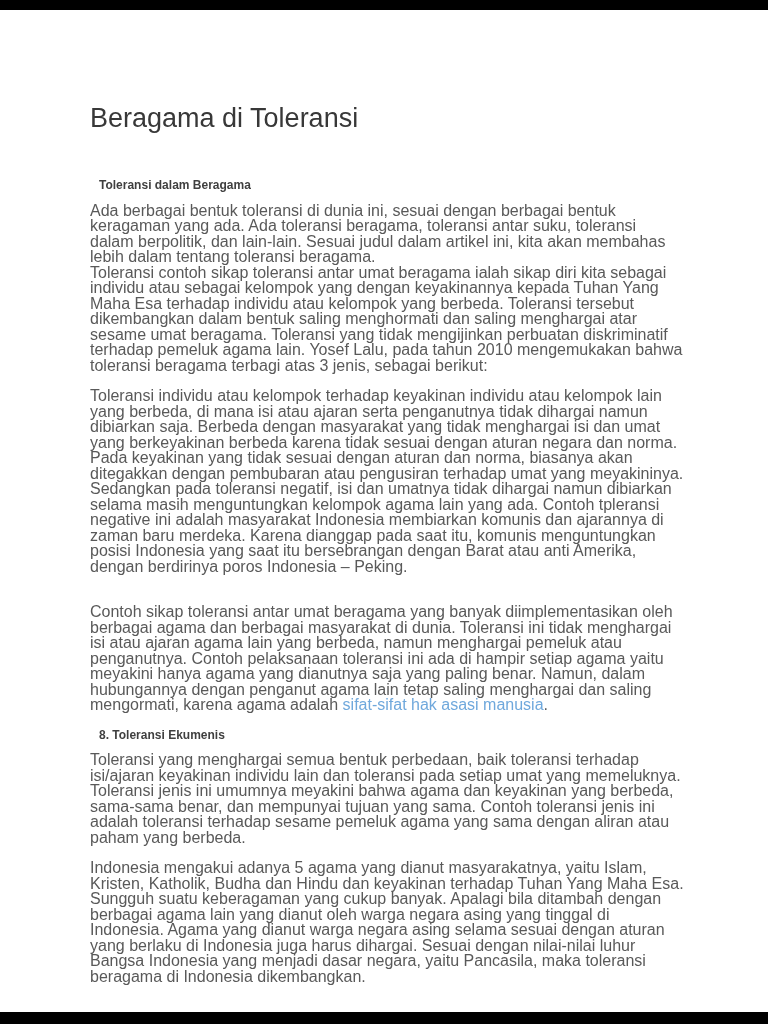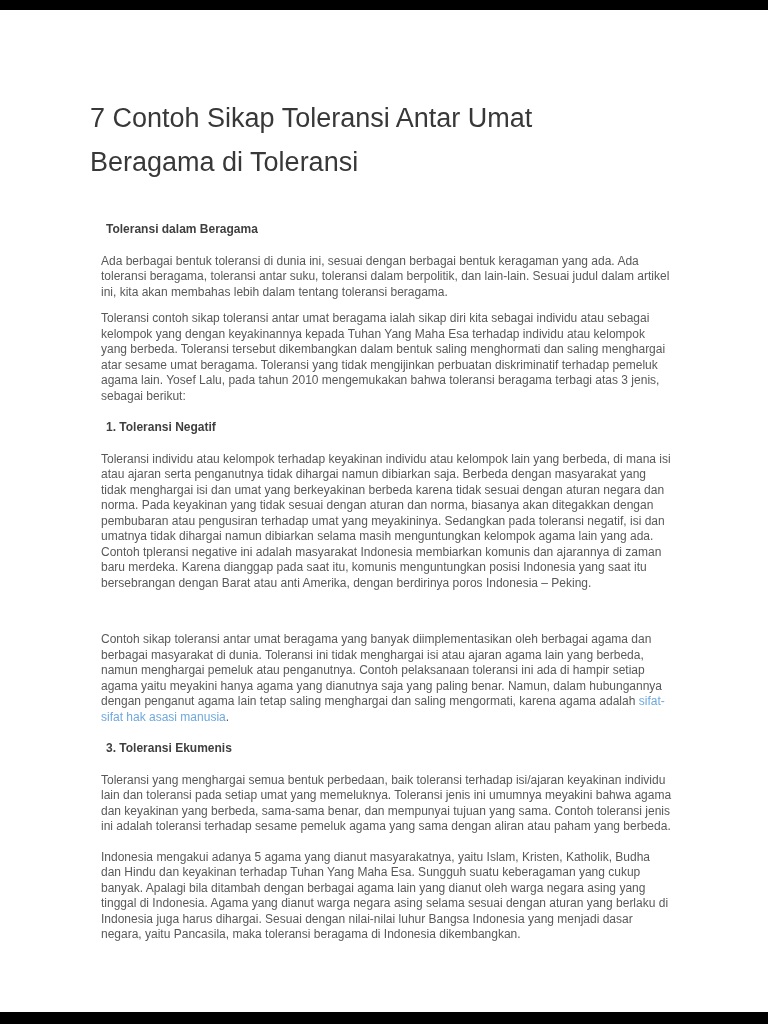--- a/index.html
+++ b/index.html
@@ -30,70 +30,68 @@
   .doc-title {
     margin: 0 0 38px 0;
     font-size: 27px;
     font-weight: 400;
     line-height: 44px;
     color: #383838;
   }
   .title-line { display: block; }
   .section { margin: 0 0 15px 0; }
   .section h2 {
-    margin: 16px;
+    margin: 9px;
     font-size: 12px;
     line-height: 15.5px;
     font-weight: 700;
     color: #3f3f3f;
   }
   .section p {
-    margin: 11px;
-    font-size: 12px;
+    margin: 0;
+    font-size: 16px;
     line-height: 15.5px;
     color: #595959;
   }
   .heading-gap { height: 15px; }
   a.link {
     color: #6fa8dc;
     text-decoration: none;
   }
 </style>
 </head>
 <body>
 
 <div class="frame">
 
   <div class="bar top"></div>
 
   <div class="page">
 
     <h1 class="doc-title">
-      <span class="title-line">7 Contoh Sikap Toleransi Antar Umat</span>
       <span class="title-line">Beragama di Toleransi</span>
     </h1>
 
     <div class="section">
       <h2>Toleransi dalam Beragama</h2>
       <p>Ada berbagai bentuk toleransi di dunia ini, sesuai dengan berbagai bentuk keragaman yang ada.  Ada toleransi beragama, toleransi antar suku, toleransi dalam berpolitik, dan lain-lain.  Sesuai judul dalam artikel ini, kita akan membahas lebih dalam tentang toleransi beragama.</p>
       <p>Toleransi contoh sikap toleransi antar umat beragama ialah sikap diri kita sebagai individu atau sebagai kelompok yang dengan keyakinannya kepada Tuhan Yang Maha Esa terhadap individu atau kelompok yang berbeda.  Toleransi tersebut dikembangkan dalam bentuk saling menghormati dan saling menghargai atar sesame umat beragama. Toleransi yang tidak mengijinkan perbuatan diskriminatif terhadap pemeluk agama lain. Yosef Lalu, pada tahun 2010 mengemukakan bahwa toleransi beragama terbagi atas 3 jenis, sebagai berikut:</p>
     </div>
 
     <div class="section">
-      <h2>1. Toleransi Negatif</h2>
       <p>Toleransi individu atau kelompok terhadap keyakinan individu atau kelompok lain yang berbeda, di mana isi atau ajaran serta penganutnya tidak dihargai namun dibiarkan saja. Berbeda dengan masyarakat yang tidak menghargai isi dan umat yang berkeyakinan berbeda karena tidak sesuai dengan aturan negara dan norma. Pada keyakinan yang tidak sesuai dengan aturan dan norma, biasanya akan ditegakkan dengan pembubaran atau pengusiran terhadap umat yang meyakininya.  Sedangkan pada toleransi negatif, isi dan umatnya tidak dihargai namun dibiarkan selama masih menguntungkan kelompok agama lain yang ada. Contoh tpleransi negative ini adalah masyarakat Indonesia membiarkan komunis dan ajarannya di zaman baru merdeka. Karena dianggap pada saat itu, komunis menguntungkan posisi Indonesia yang saat itu bersebrangan dengan Barat atau anti Amerika, dengan berdirinya poros Indonesia – Peking.</p>
     </div>
 
     <div class="section">
       <div class="heading-gap"></div>
       <p><span>Contoh sikap toleransi antar umat beragama yang banyak diimplementasikan oleh berbagai agama dan berbagai masyarakat di dunia. Toleransi ini tidak menghargai isi atau ajaran agama lain yang berbeda, namun menghargai pemeluk atau penganutnya. Contoh pelaksanaan toleransi ini ada di hampir setiap agama yaitu meyakini hanya agama yang dianutnya saja yang paling benar. Namun, dalam hubungannya dengan penganut agama lain tetap saling menghargai dan saling mengormati, karena agama adalah </span><a href="#" class="link">sifat-sifat hak asasi manusia</a><span>.</span></p>
     </div>
 
     <div class="section">
-      <h2>3. Toleransi Ekumenis</h2>
+      <h2>8. Toleransi Ekumenis</h2>
       <p>Toleransi yang menghargai semua bentuk perbedaan, baik toleransi terhadap isi/ajaran keyakinan individu lain dan toleransi pada setiap umat yang memeluknya. Toleransi jenis ini umumnya meyakini bahwa agama dan keyakinan yang berbeda, sama-sama benar, dan mempunyai tujuan yang sama. Contoh toleransi jenis ini adalah toleransi terhadap sesame pemeluk agama yang sama dengan aliran atau paham yang berbeda.</p>
     </div>
 
     <div class="section">
       <p>Indonesia mengakui adanya 5 agama yang dianut masyarakatnya, yaitu Islam, Kristen, Katholik, Budha dan Hindu dan keyakinan terhadap Tuhan Yang Maha Esa.  Sungguh suatu keberagaman yang cukup banyak. Apalagi bila ditambah dengan berbagai agama lain yang dianut oleh warga negara asing yang tinggal di Indonesia. Agama yang dianut warga negara asing selama sesuai dengan aturan yang berlaku di Indonesia juga harus dihargai. Sesuai dengan nilai-nilai luhur Bangsa Indonesia yang menjadi dasar negara, yaitu Pancasila, maka toleransi beragama di Indonesia dikembangkan.</p>
     </div>
 
   </div>
 
   <div class="bar bottom"></div>

